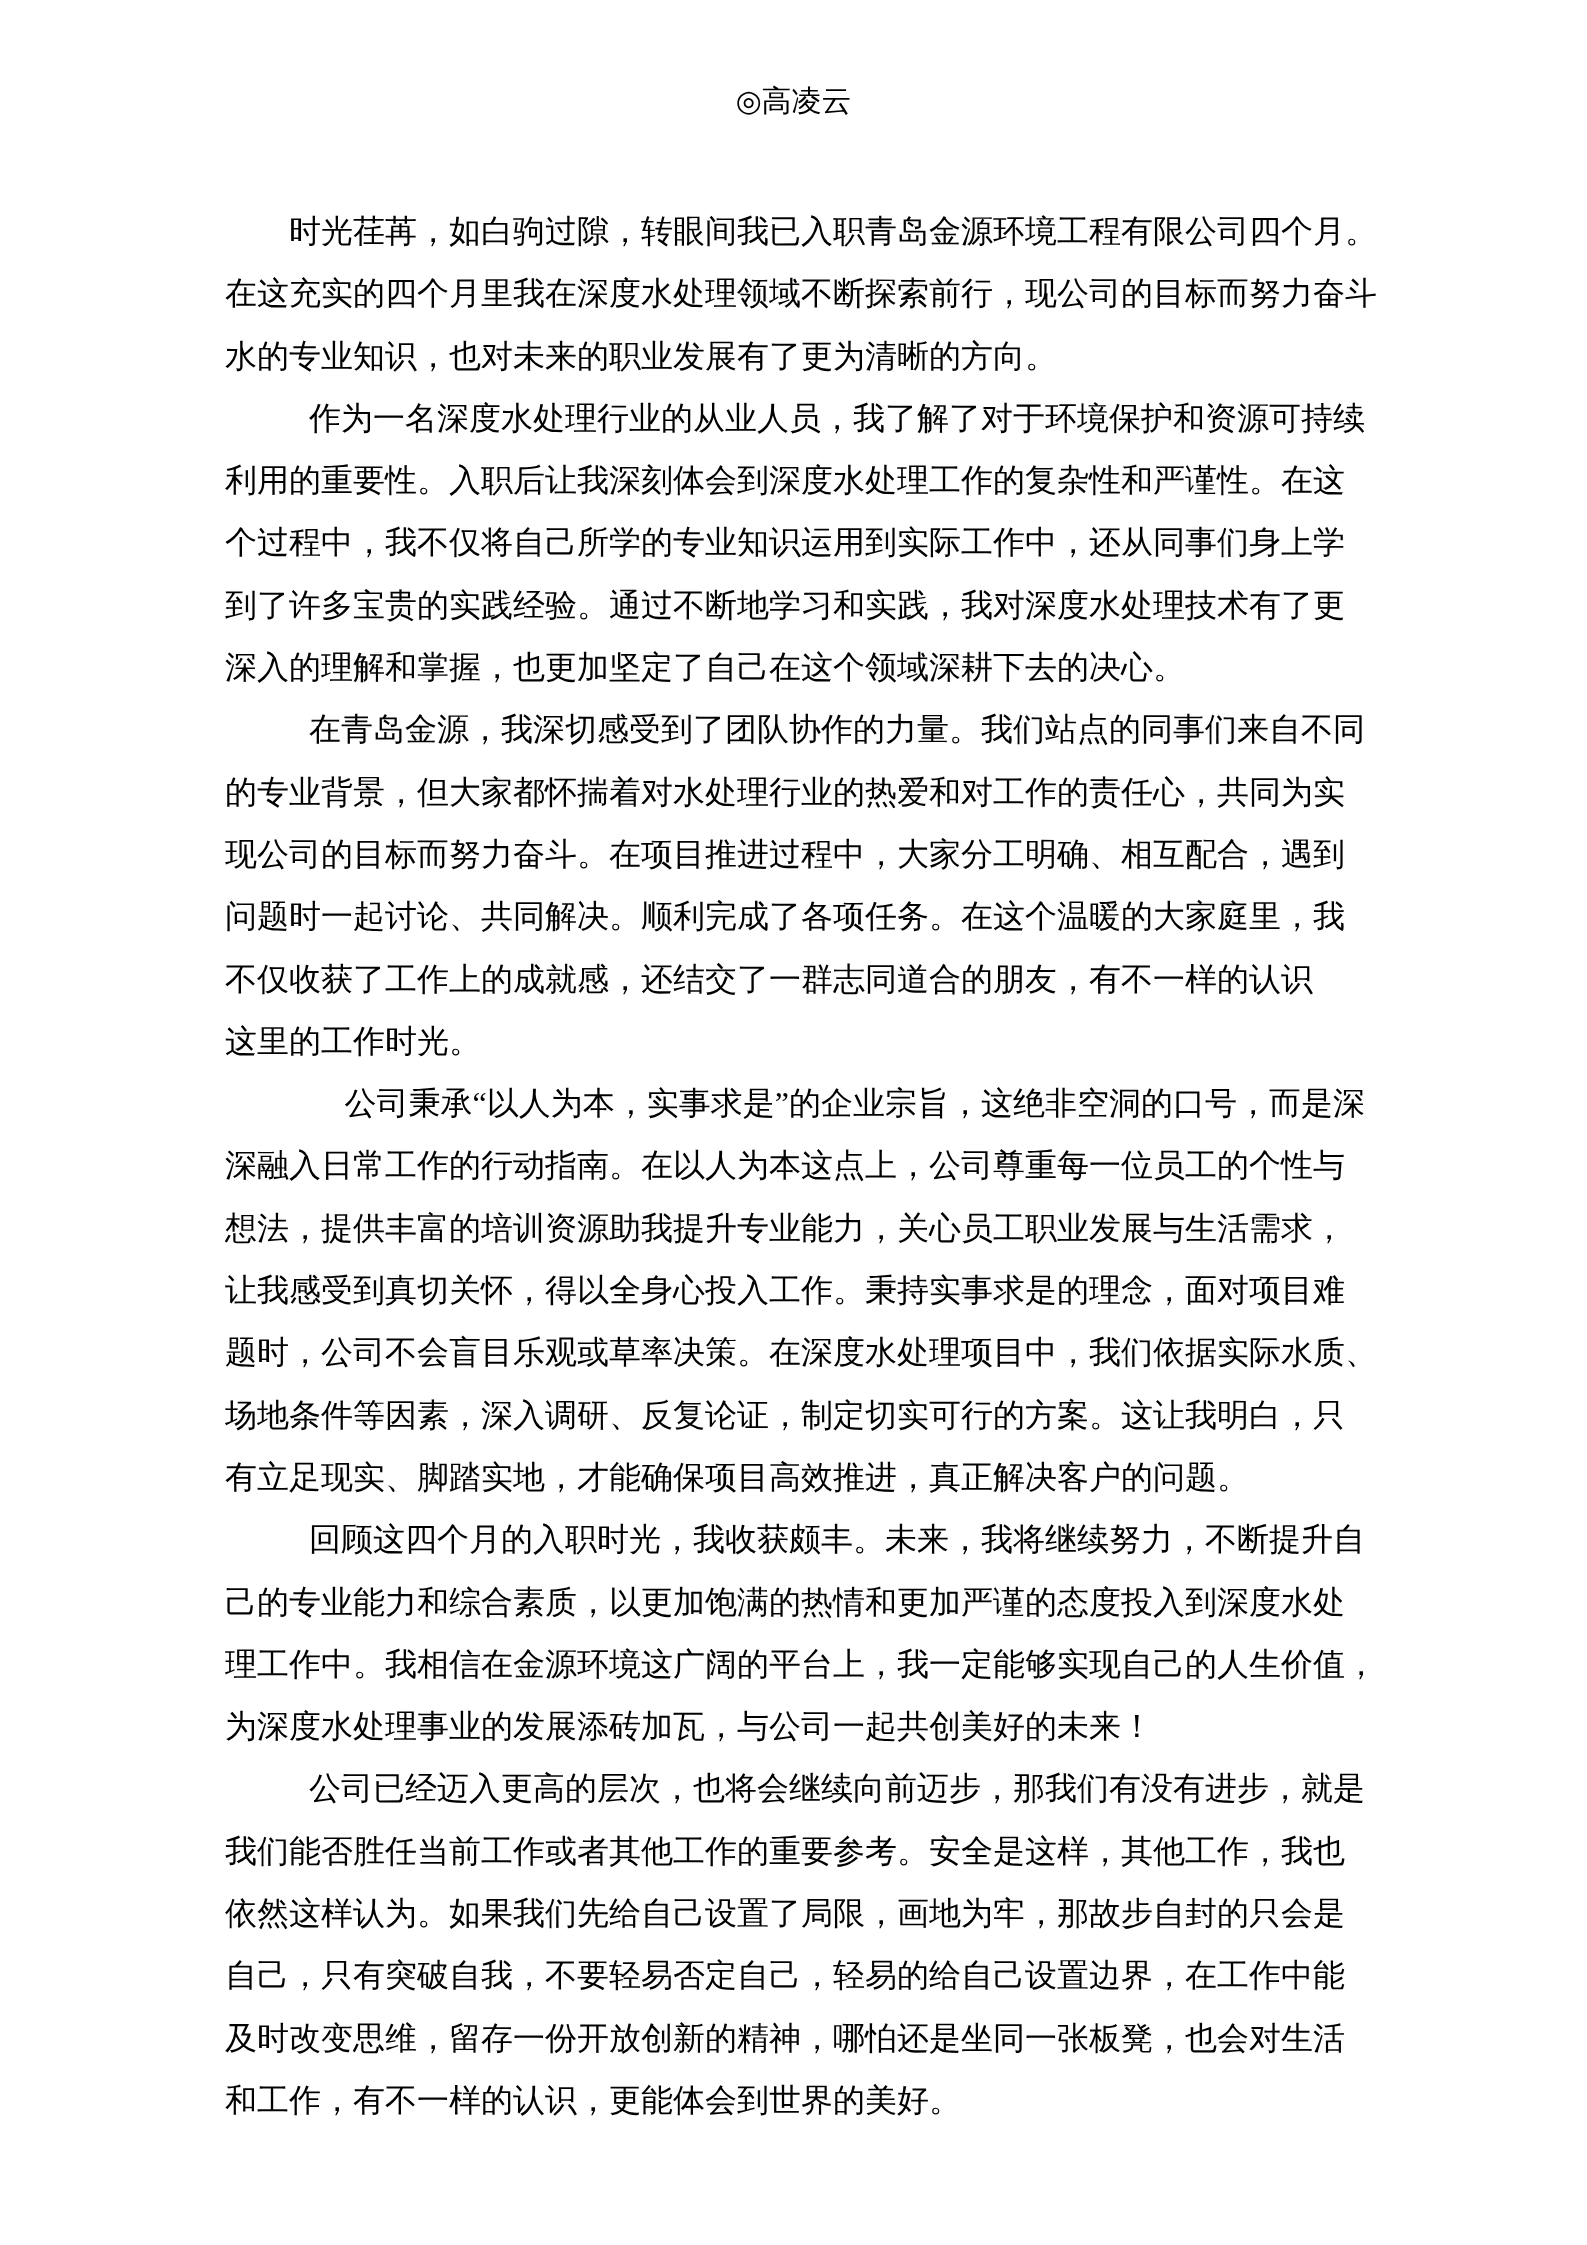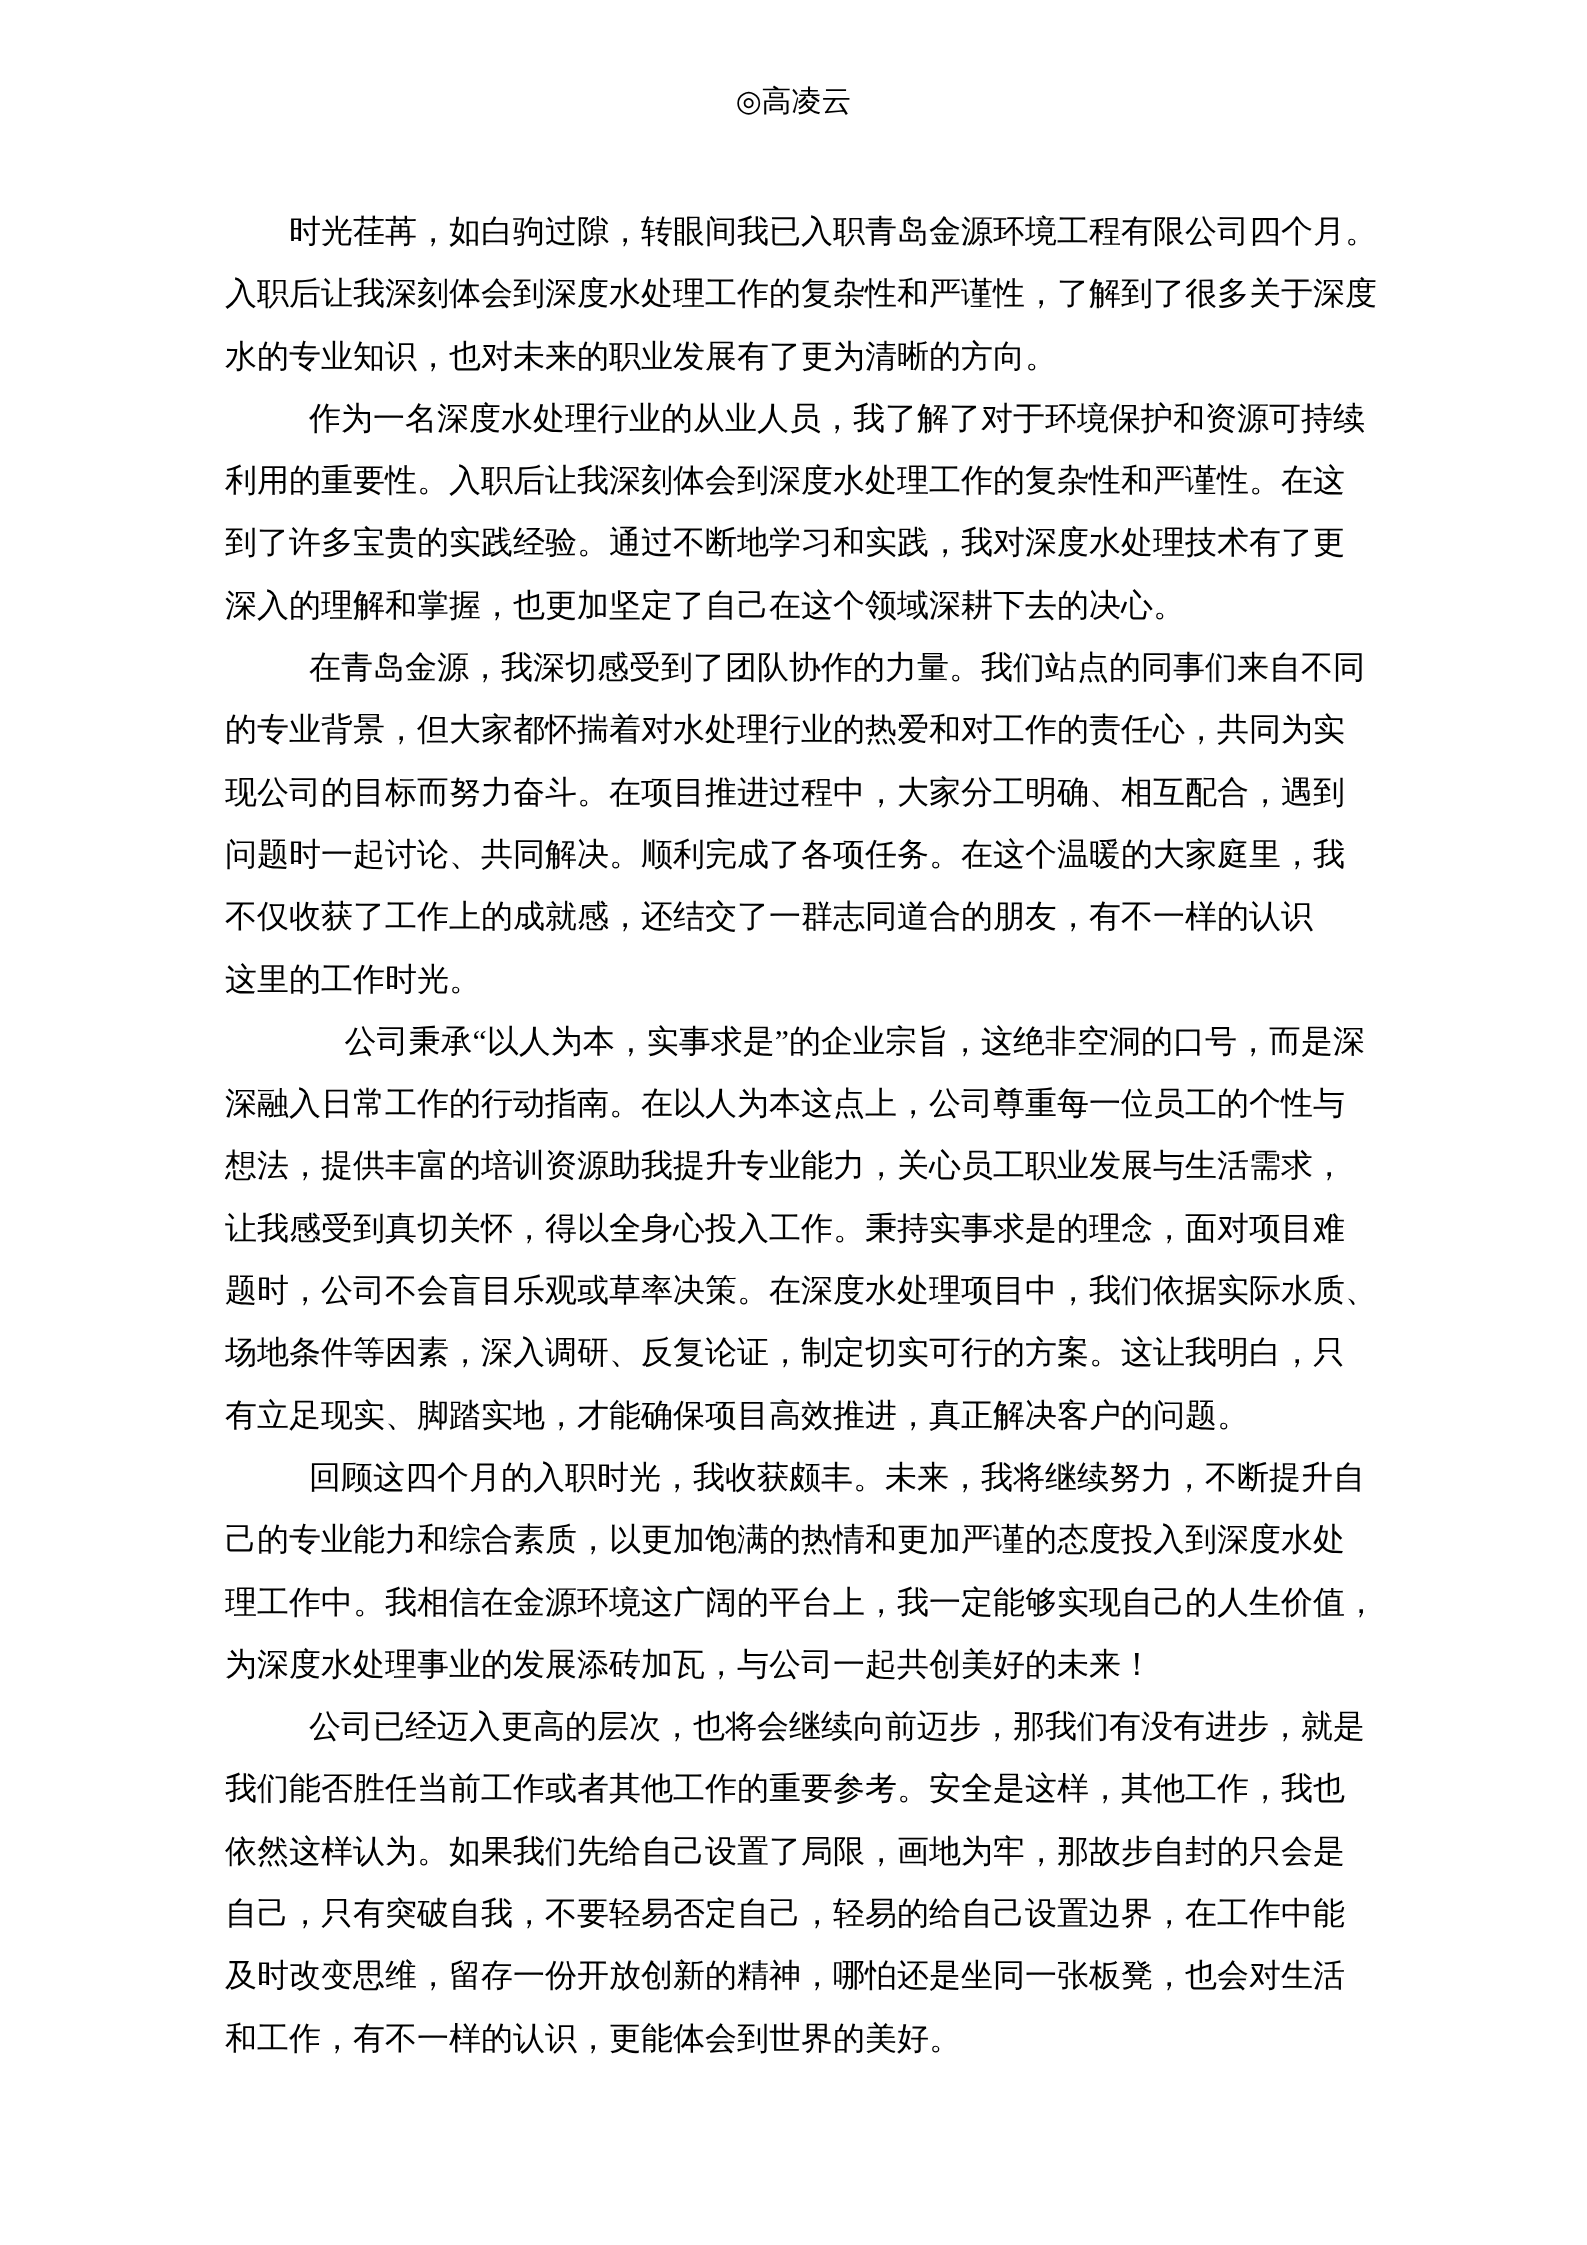--- a/index.html
+++ b/index.html
@@ -52,26 +52,27 @@
 </head>
 <body>
 
 <div class="page">
   <div class="page-header">
     <span>◎高凌云</span>
   </div>
   <div class="doc-content" id="doc-content">
       <div class="paragraph">
         <div class="text-line indent">时光荏苒，如白驹过隙，转眼间我已入职青岛金源环境工程有限公司四个月。</div>
-        <div class="text-line">入职后让我深刻体会到深度水处理工作的复杂性和严谨性，了解到了很多关于深度</div>
+        <div class="text-line">在这充实的四个月里我在深度水处理领域不断探索前行，现公司的目标而努力奋斗</div>
         <div class="text-line">水的专业知识，也对未来的职业发展有了更为清晰的方向。</div>
       </div>
       <div class="paragraph">
         <div class="text-line indent">作为一名深度水处理行业的从业人员，我了解了对于环境保护和资源可持续</div>
         <div class="text-line">利用的重要性。入职后让我深刻体会到深度水处理工作的复杂性和严谨性。在这</div>
+        <div class="text-line">个过程中，我不仅将自己所学的专业知识运用到实际工作中，还从同事们身上学</div>
         <div class="text-line">到了许多宝贵的实践经验。通过不断地学习和实践，我对深度水处理技术有了更</div>
         <div class="text-line">深入的理解和掌握，也更加坚定了自己在这个领域深耕下去的决心。</div>
       </div>
       <div class="paragraph">
         <div class="text-line indent">在青岛金源，我深切感受到了团队协作的力量。我们站点的同事们来自不同</div>
         <div class="text-line">的专业背景，但大家都怀揣着对水处理行业的热爱和对工作的责任心，共同为实</div>
         <div class="text-line">现公司的目标而努力奋斗。在项目推进过程中，大家分工明确、相互配合，遇到</div>
         <div class="text-line">问题时一起讨论、共同解决。顺利完成了各项任务。在这个温暖的大家庭里，我</div>
         <div class="text-line">不仅收获了工作上的成就感，还结交了一群志同道合的朋友，有不一样的认识</div>
         <div class="text-line">这里的工作时光。</div>

